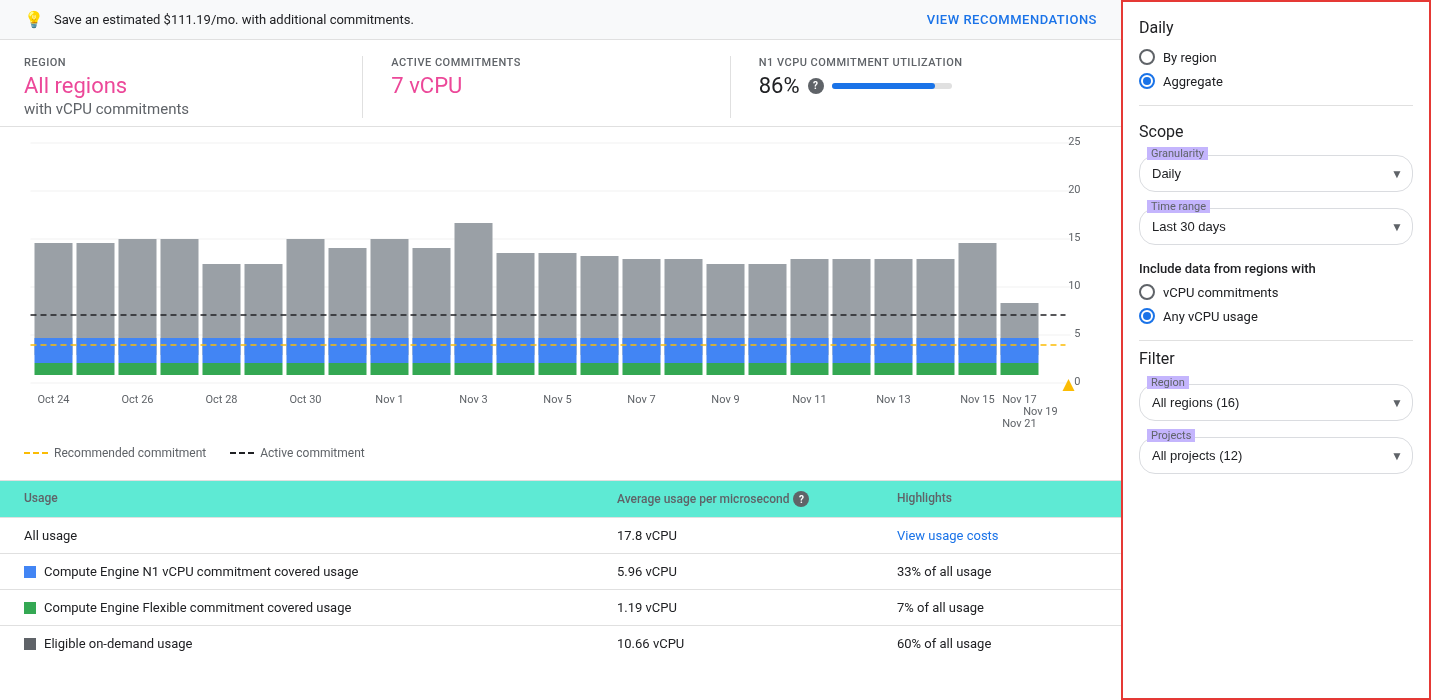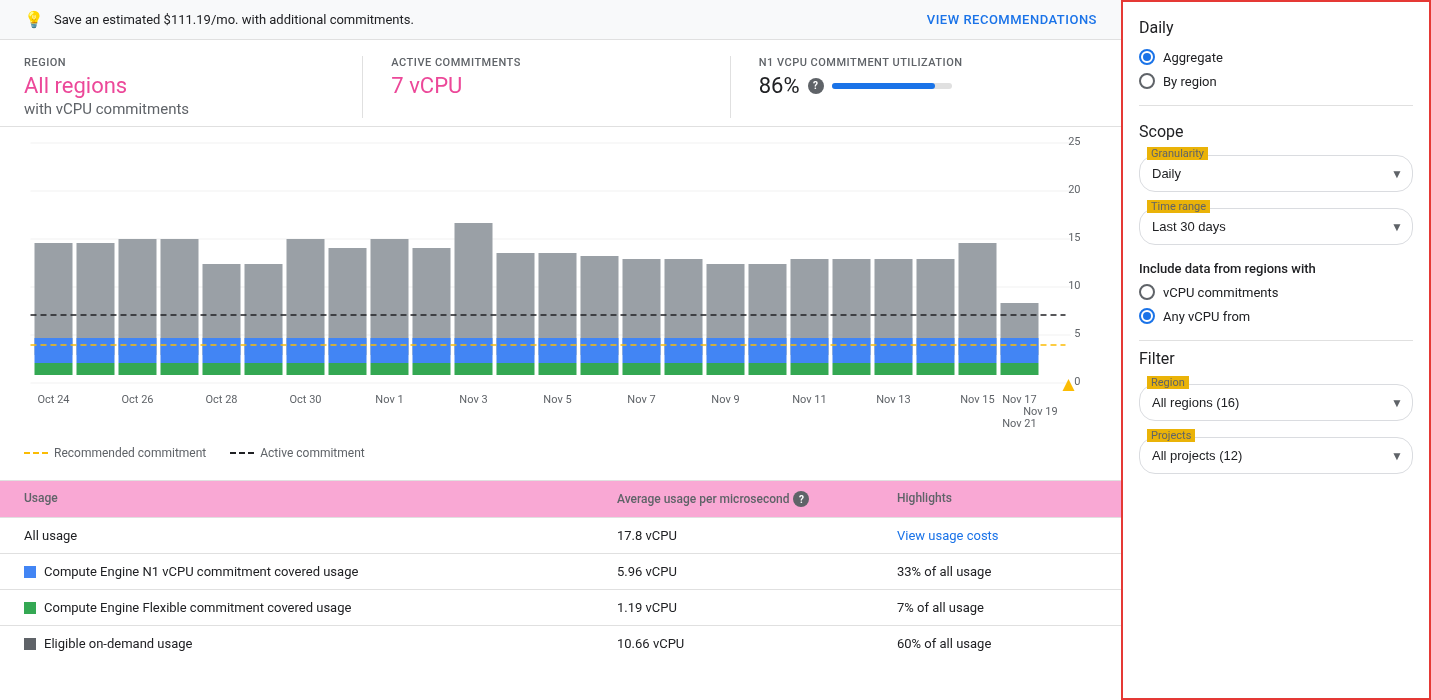--- a/index.html
+++ b/index.html
@@ -32,39 +32,39 @@
     .chart-area { padding: 8px 12px 0; position: relative; }
 
     
     .legend { display: flex; gap: 24px; padding: 8px 24px 16px; align-items: center; }
     .legend-item { display: flex; align-items: center; gap: 6px; font-size: 12px; color: #5f6368; }
     .legend-line-yellow { width: 24px; height: 2px; border-top: 2px dashed #fbbc04; }
     .legend-line-black { width: 24px; height: 2px; border-top: 2px dashed #202124; }
 
     
     .usage-table { border-top: 1px solid #e0e0e0; margin-top: 4px; }
-    .table-header { display: grid; grid-template-columns: 1fr 280px 200px; background: #f9a8d4; padding: 10px 24px; border-bottom: 1px solid #e0e0e0; font-size: 12px; color: #5f6368; font-weight: 500; }
+    .table-header { display: grid; grid-template-columns: 1fr 280px 200px; background: #5eead4; padding: 10px 24px; border-bottom: 1px solid #e0e0e0; font-size: 12px; color: #5f6368; font-weight: 500; }
     .table-header-avg { display: flex; align-items: center; gap: 4px; }
     .table-row-data { display: grid; grid-template-columns: 1fr 280px 200px; padding: 10px 24px; border-bottom: 1px solid #e0e0e0; font-size: 13px; align-items: center; }
     .table-row-data:last-child { border-bottom: none; }
     .row-label { display: flex; align-items: center; gap: 8px; }
     .color-swatch { width: 12px; height: 12px; flex-shrink: 0; }
     .link-blue { color: #1a73e8; text-decoration: none; }
 
     
     .sidebar-panel { width: 310px; border: 2px solid #e53935; padding: 16px; overflow-y: auto; flex-shrink: 0; }
     .panel-section-title { font-size: 16px; font-weight: 400; color: #202124; margin-bottom: 12px; }
     .radio-group { display: flex; flex-direction: column; gap: 8px; margin-bottom: 16px; }
     .radio-item { display: flex; align-items: center; gap: 8px; font-size: 13px; cursor: pointer; }
     .radio-circle { width: 16px; height: 16px; border-radius: 50%; border: 2px solid #5f6368; display: flex; align-items: center; justify-content: center; flex-shrink: 0; }
     .radio-circle.selected { border-color: #1a73e8; }
     .radio-circle.selected::after { content: ''; width: 8px; height: 8px; border-radius: 50%; background: #1a73e8; }
     .scope-label { font-size: 16px; font-weight: 400; color: #202124; margin-bottom: 10px; margin-top: 16px; }
     .dropdown-wrap { position: relative; margin-bottom: 16px; }
-    .dropdown-field-label { font-size: 11px; color: #5f6368; position: absolute; top: -8px; left: 8px; background: #eab308; padding: 0 4px; }
+    .dropdown-field-label { font-size: 11px; color: #5f6368; position: absolute; top: -8px; left: 8px; background: #c4b5fd; padding: 0 4px; }
     .dropdown-select { width: 100%; padding: 10px 12px; border: 1px solid #dadce0; border-radius: 16px; font-size: 13px; appearance: none; background: #fff; cursor: pointer; color: #202124; }
     .dropdown-arrow { position: absolute; right: 10px; top: 50%; transform: translateY(-50%); pointer-events: none; font-size: 12px; color: #5f6368; }
     .include-label { font-size: 13px; font-weight: 500; color: #202124; margin-bottom: 8px; }
     .filter-section-title { font-size: 16px; font-weight: 400; color: #202124; margin: 8px 0 16px; }
     .divider { height: 1px; background: #e0e0e0; margin: 8px 0; }
   </style>
 </head>
 <body>
 
 <div class="main-content">
@@ -295,26 +295,26 @@
     </div>
   </div>
 
 </div>
 
 <div class="sidebar-panel">
   <div class="panel-section-title">Daily</div>
 
   <div class="radio-group">
     <label class="radio-item">
+      <div class="radio-circle"></div>
+      <span>By region</span>
+    </label>
+    <label class="radio-item">
       <div class="radio-circle selected"></div>
       <span>Aggregate</span>
-    </label>
-    <label class="radio-item">
-      <div class="radio-circle"></div>
-      <span>By region</span>
     </label>
   </div>
 
   <div class="divider"></div>
 
   <div class="scope-label">Scope</div>
 
   <div class="dropdown-wrap" style="margin-top: 14px;">
     <span class="dropdown-field-label">Granularity</span>
     <select class="dropdown-select">
@@ -338,21 +338,21 @@
 
   <div class="include-label" style="margin-top: 8px; font-size: 13px; font-weight: 500;">Include data from regions with</div>
 
   <div class="radio-group" style="margin-top: 8px;">
     <label class="radio-item">
       <div class="radio-circle"></div>
       <span>vCPU commitments</span>
     </label>
     <label class="radio-item">
       <div class="radio-circle selected"></div>
-      <span>Any vCPU from</span>
+      <span>Any vCPU usage</span>
     </label>
   </div>
 
   <div class="divider"></div>
 
   <div class="filter-section-title">Filter</div>
 
   <div class="dropdown-wrap" style="margin-top: 14px;">
     <span class="dropdown-field-label">Region</span>
     <select class="dropdown-select">

